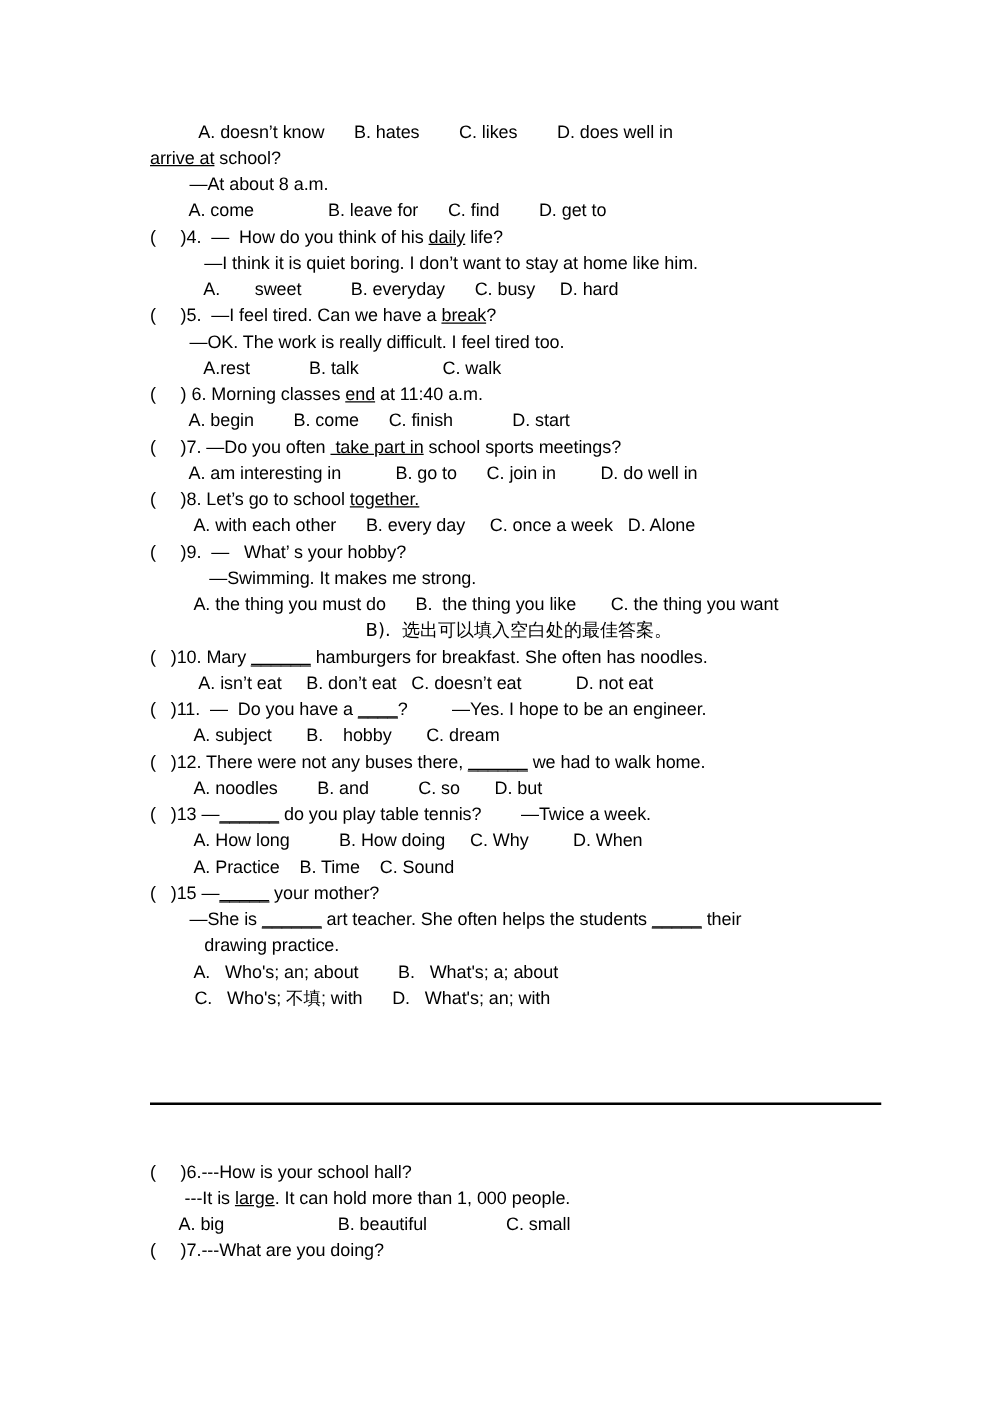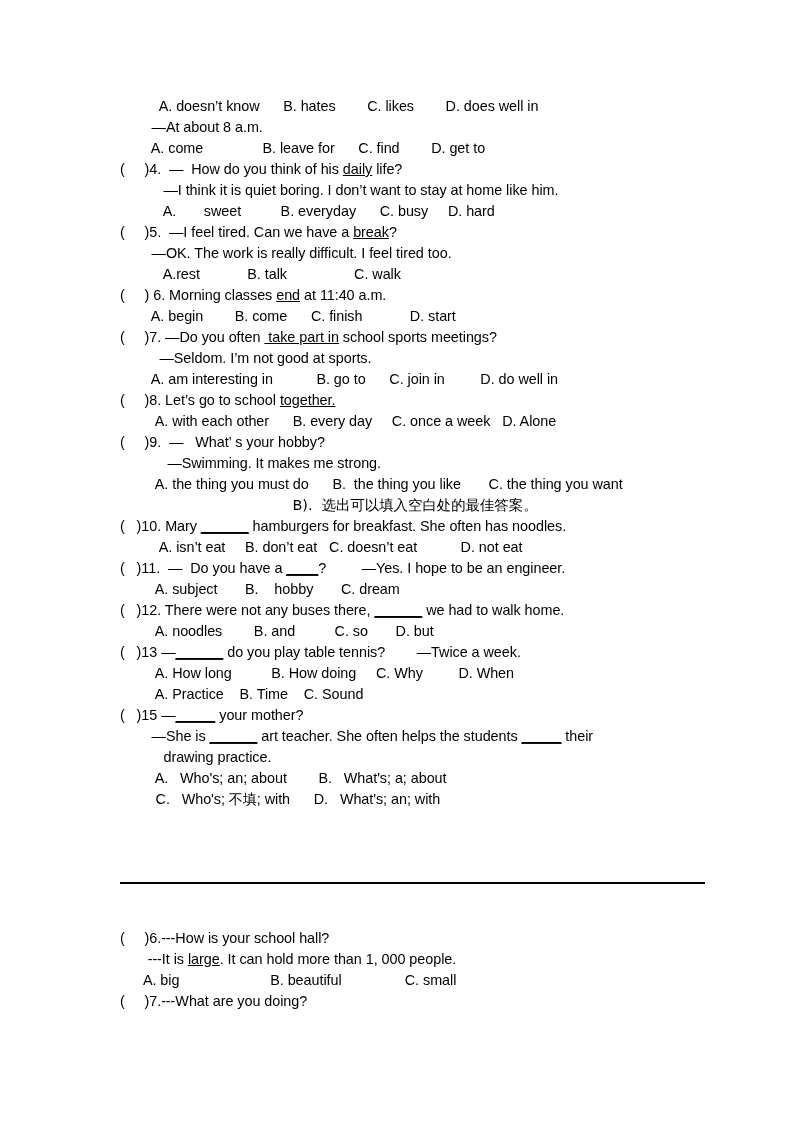--- a/index.html
+++ b/index.html
@@ -65,36 +65,36 @@
 </style>
 </head>
 <body>
 
 <div class="page">
 
   <div class="content">
 
     <div class="line">          A. doesn’t know      B. hates        C. likes        D. does well in</div>
 
+    <div class="line"><span></span><span class="u">arrive at</span><span> school?</span></div>
     <div class="line">        —At about 8 a.m.</div>
     <div class="line">        A. come               B. leave for      C. find        D. get to</div>
 
     <div class="line"><span>(     )4.  —  How do you think of his </span><span class="u">daily</span><span> life?</span></div>
     <div class="line">           —I think it is quiet boring. I don’t want to stay at home like him.</div>
     <div class="line">           A.       sweet          B. everyday      C. busy     D. hard</div>
 
     <div class="line"><span>(     )5.  —I feel tired. Can we have a </span><span class="u">break</span><span>?</span></div>
     <div class="line">        —OK. The work is really difficult. I feel tired too.</div>
     <div class="line">           A.rest            B. talk                 C. walk</div>
 
     <div class="line"><span>(     ) 6. Morning classes </span><span class="u">end</span><span> at 11:40 a.m.</span></div>
     <div class="line">        A. begin        B. come      C. finish            D. start</div>
 
     <div class="line"><span>(     )7. —Do you often </span><span class="u"> take part in</span><span> school sports meetings?</span></div>
-    <div class="line">          —Seldom. I’m not good at sports.</div>
     <div class="line">        A. am interesting in           B. go to      C. join in         D. do well in</div>
 
     <div class="line"><span>(     )8. Let’s go to school </span><span class="u">together.</span></div>
     <div class="line">         A. with each other      B. every day     C. once a week   D. Alone</div>
 
     <div class="line">(     )9.  —   What’ s your hobby?</div>
     <div class="line">            —Swimming. It makes me strong.</div>
     <div class="line">         A. the thing you must do      B.  the thing you like       C. the thing you want</div>
 
     <div class="sec-b cn">B).  选出可以填入空白处的最佳答案。</div>

